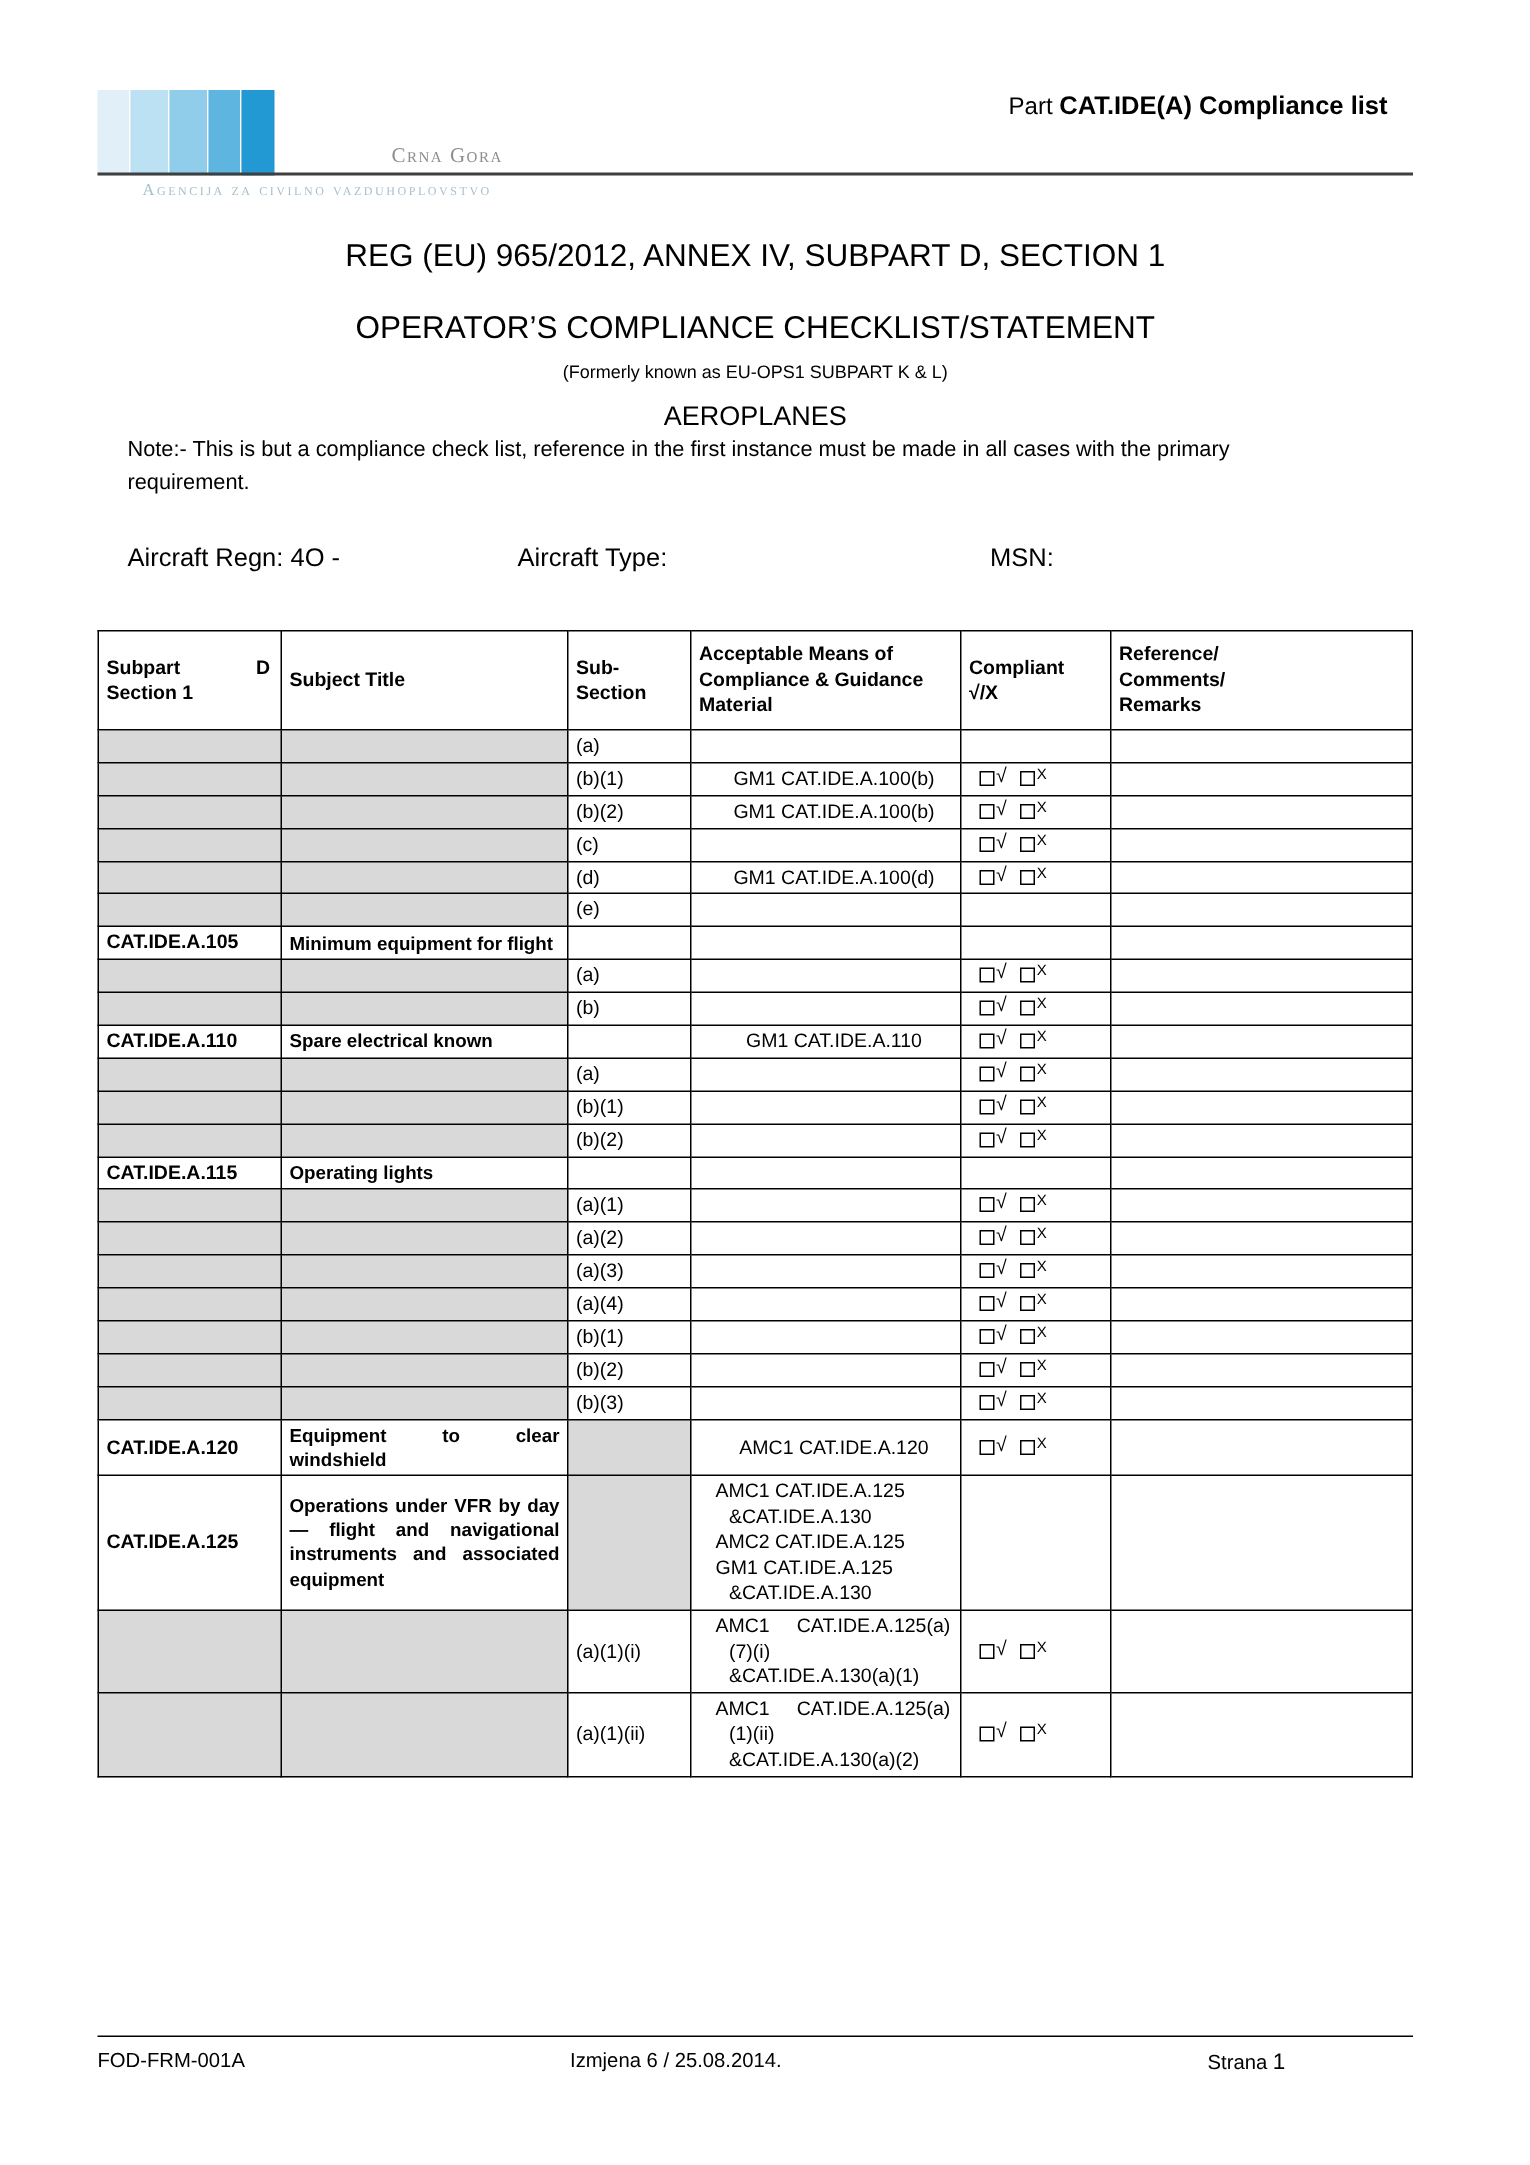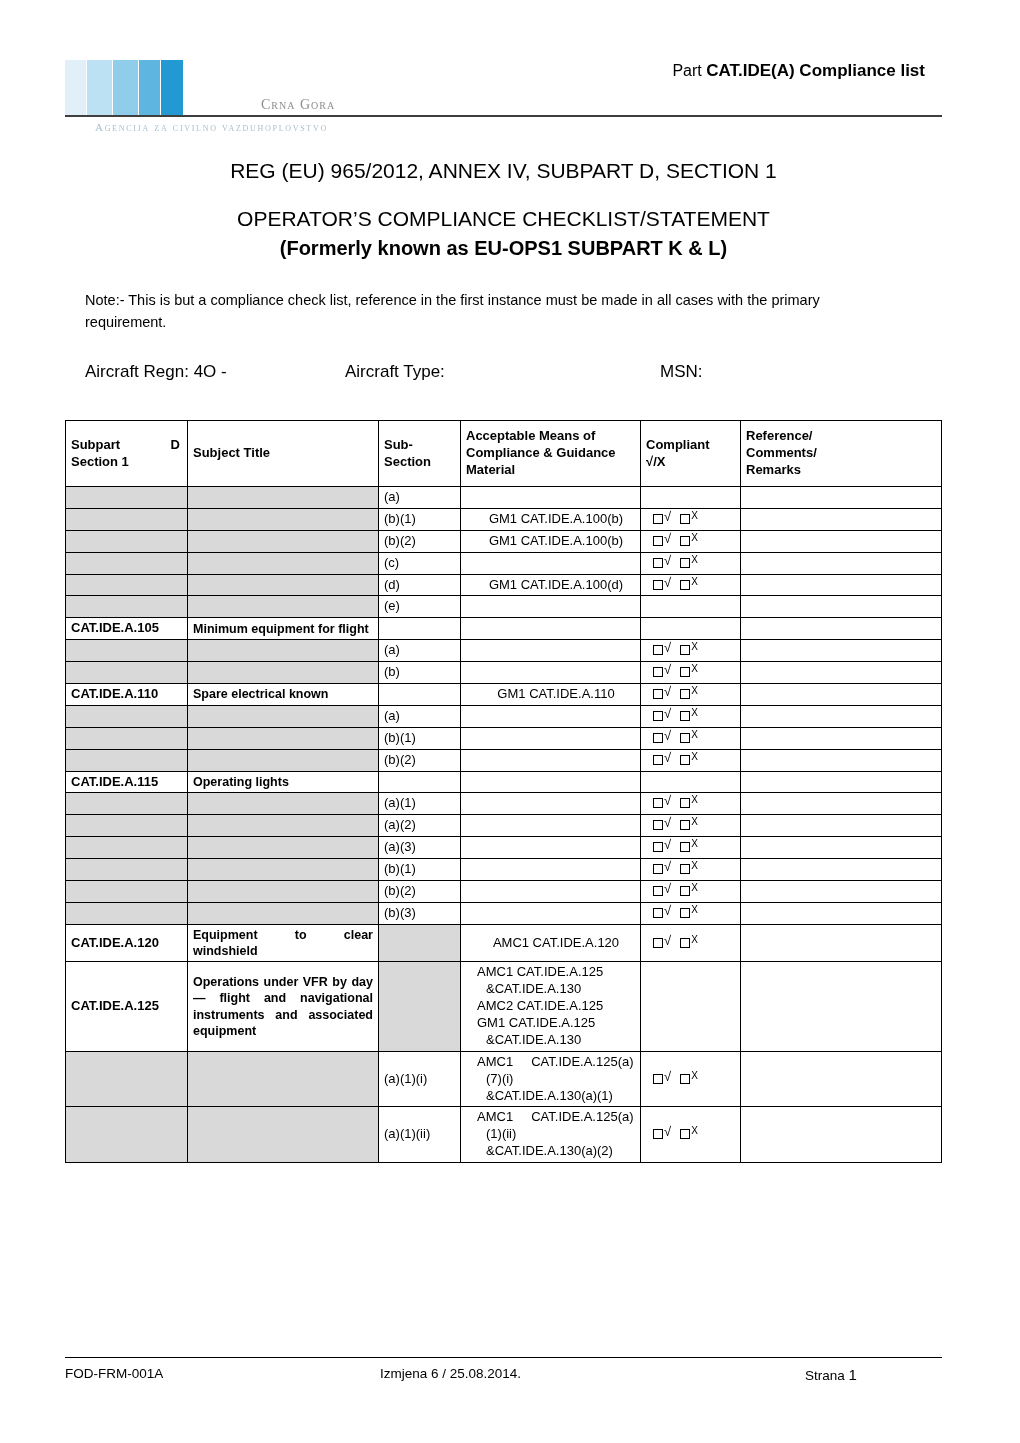--- a/index.html
+++ b/index.html
@@ -17,21 +17,21 @@
   .lb5 { left:96px; width:22px; background:#2399d3; border-right:none; }
   .part-title { position:absolute; top:61px; right:95px; font-size:16px; }
   .part-title b { font-size:17px; }
   .hrule { position:absolute; left:65px; top:115px; width:877px; height:2px; background:#3f3f3f; }
   .country { position:absolute; left:261px; top:97px; font-size:14px; color:#8d8d8d; font-variant:small-caps; letter-spacing:1px; font-family:"Liberation Serif",serif; }
   .agency { position:absolute; left:95px; top:121px; font-size:11px; color:#a7bfcd; font-variant:small-caps; letter-spacing:1.7px; font-family:"Liberation Serif",serif; }
 
   
   .titles { position:absolute; left:65px; top:138px; width:877px; text-align:center; }
   .t1,.t2 { font-size:21px; line-height:30px; font-weight:400;margin-top:18px; }
-  .t3 { font-size:20px; font-weight:bold; line-height:29px; }
+  .t3 { font-size:12px; font-weight:normal; line-height:29px; }
   .t4 { font-size:18px; line-height:29px; }
 
   .note { position:absolute; left:85px; top:290px; width:762px; font-size:14.5px; line-height:1.5; }
 
   .aircraft { position:absolute; left:0; top:362px; width:100%; height:24px; font-size:17px; }
   .aircraft .a1 { position:absolute; left:85px; }
   .aircraft .a2 { position:absolute; left:345px; }
   .aircraft .a3 { position:absolute; left:660px; }
 
   
@@ -81,20 +81,21 @@
   </div>
 
   <div class="country">Crna Gora</div>
   <div class="hrule"></div>
   <div class="agency">Agencija za civilno vazduhoplovstvo</div>
 
   <div class="titles">
     <div class="t1">REG (EU) 965/2012, ANNEX IV, SUBPART D, SECTION 1</div>
     <div class="t2">OPERATOR’S COMPLIANCE CHECKLIST/STATEMENT</div>
     <div class="t3">(Formerly known as EU-OPS1 SUBPART K &amp; L)</div>
+    <div class="t4">AEROPLANES</div>
   </div>
 
   <p class="note">Note:- This is but a compliance check list, reference in the first instance must be made in all cases with the primary requirement.</p>
 
   <div class="aircraft">
     <span class="a1">Aircraft Regn: 4O -</span>
     <span class="a2">Aircraft Type:</span>
     <span class="a3">MSN:</span>
   </div>
 
@@ -278,20 +279,28 @@
           <td class="c1 shade"></td>
           <td class="c2 shade"></td>
           <td class="c3">(a)(3)</td>
           <td class="c4"></td>
           <td class="c5"><span class="cbx"></span><span class="tick">√</span><span class="cbx second"></span><span class="xm">X</span></td>
           <td class="c6"></td>
         </tr>
         <tr>
           <td class="c1 shade"></td>
           <td class="c2 shade"></td>
+          <td class="c3">(a)(4)</td>
+          <td class="c4"></td>
+          <td class="c5"><span class="cbx"></span><span class="tick">√</span><span class="cbx second"></span><span class="xm">X</span></td>
+          <td class="c6"></td>
+        </tr>
+        <tr>
+          <td class="c1 shade"></td>
+          <td class="c2 shade"></td>
           <td class="c3">(b)(1)</td>
           <td class="c4"></td>
           <td class="c5"><span class="cbx"></span><span class="tick">√</span><span class="cbx second"></span><span class="xm">X</span></td>
           <td class="c6"></td>
         </tr>
         <tr>
           <td class="c1 shade"></td>
           <td class="c2 shade"></td>
           <td class="c3">(b)(2)</td>
           <td class="c4"></td>

